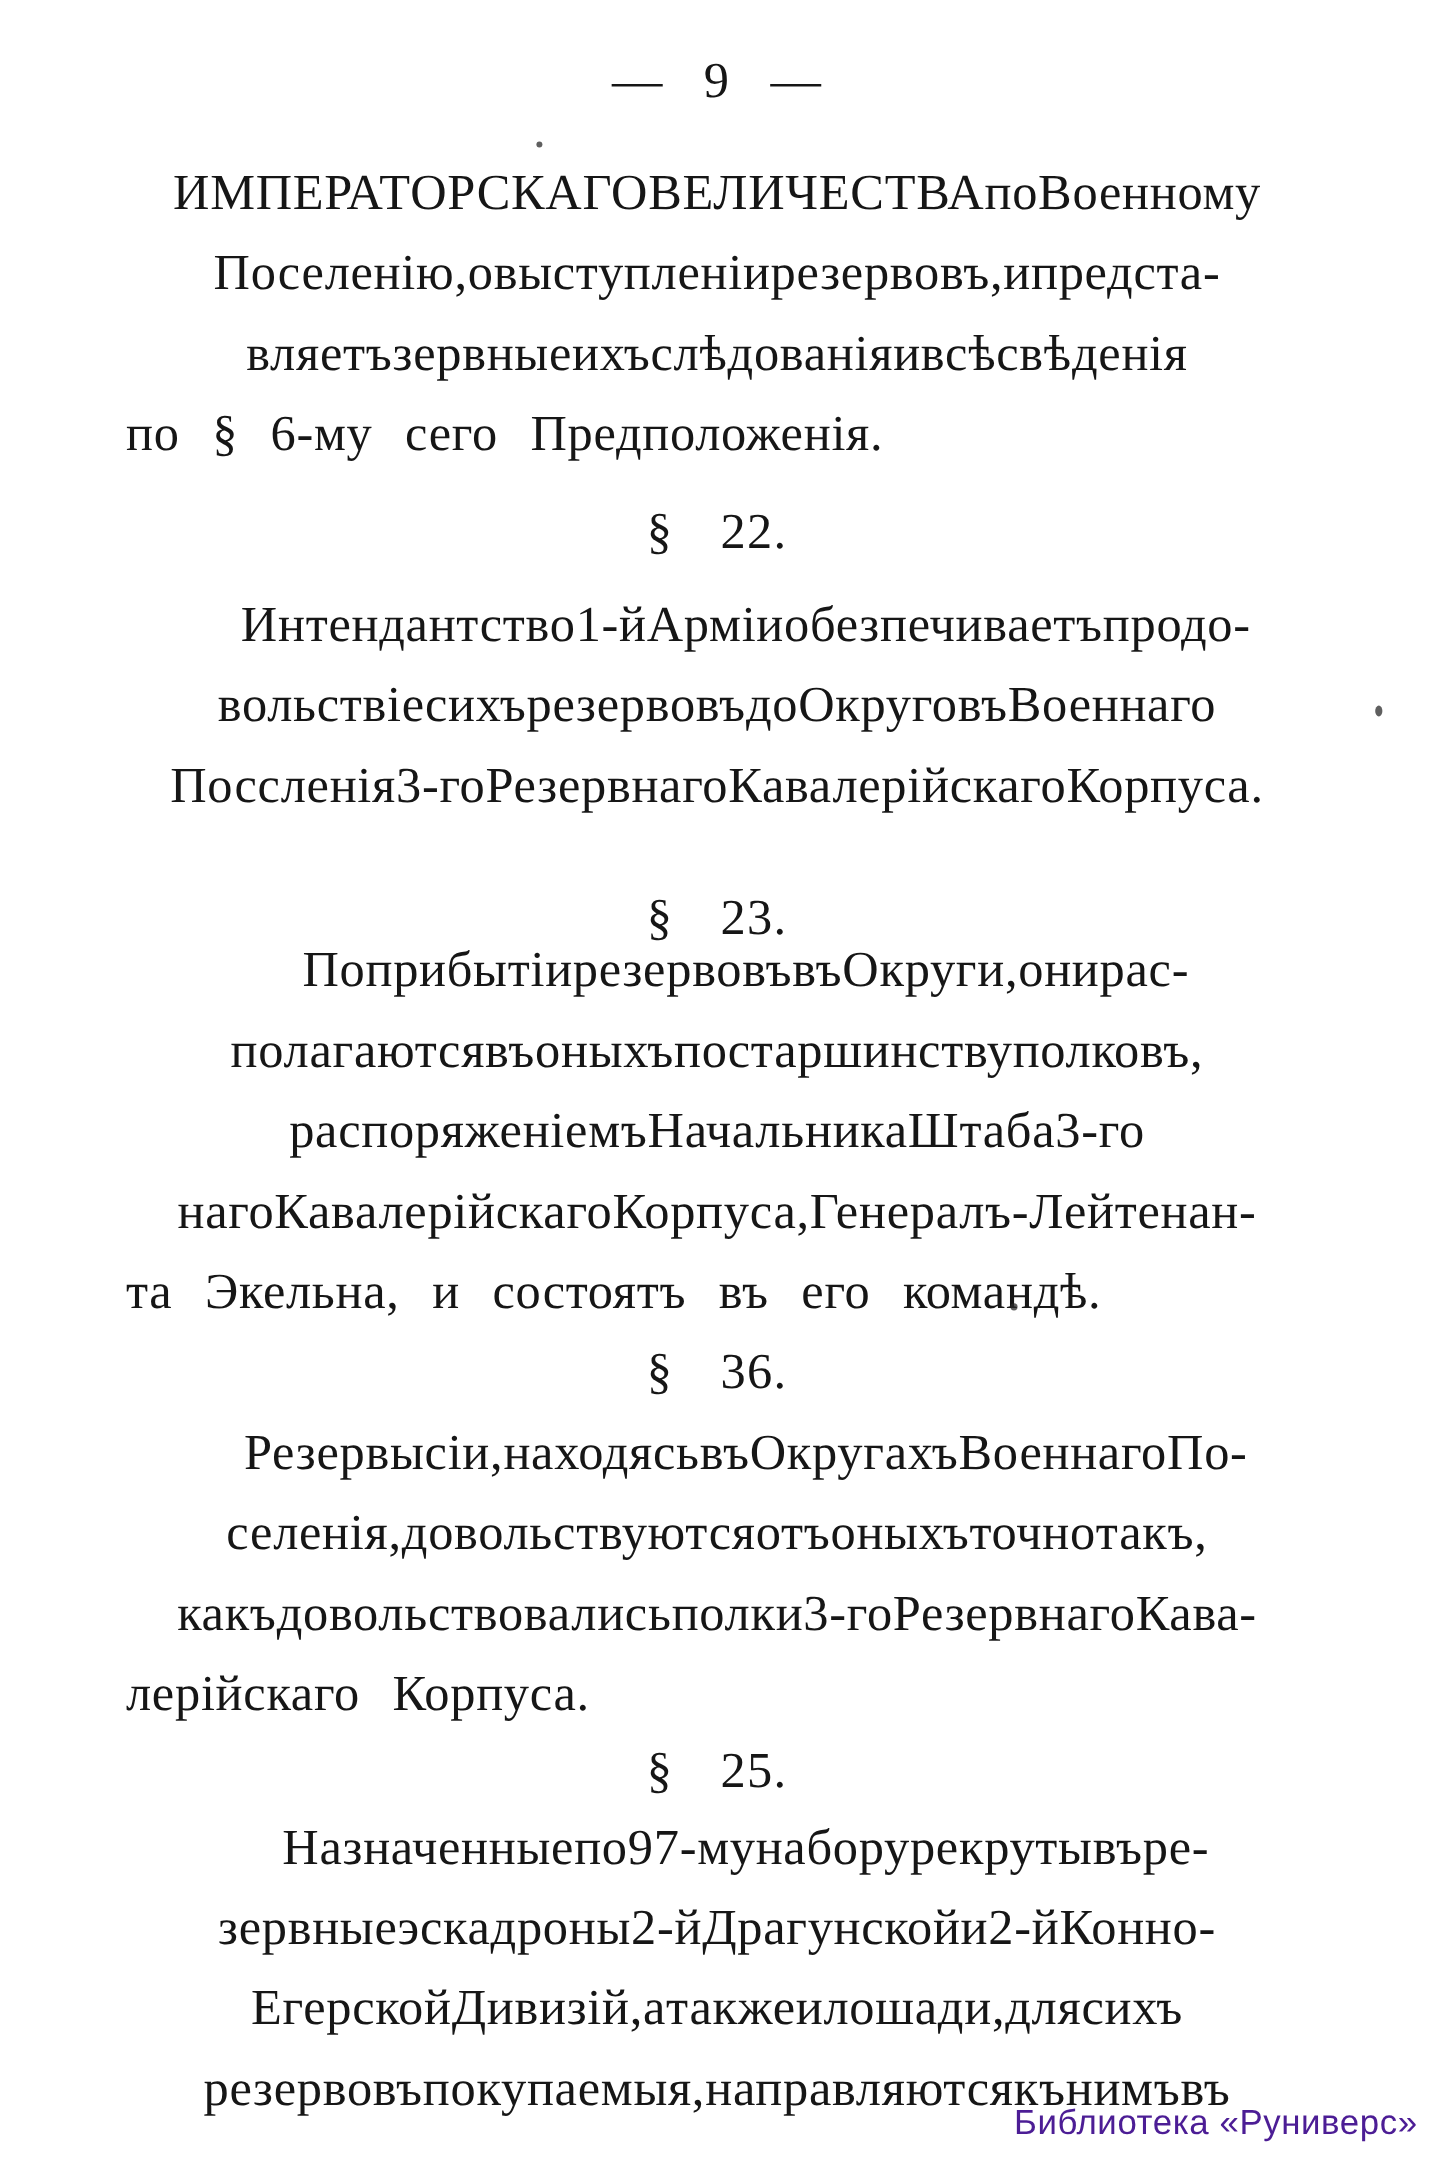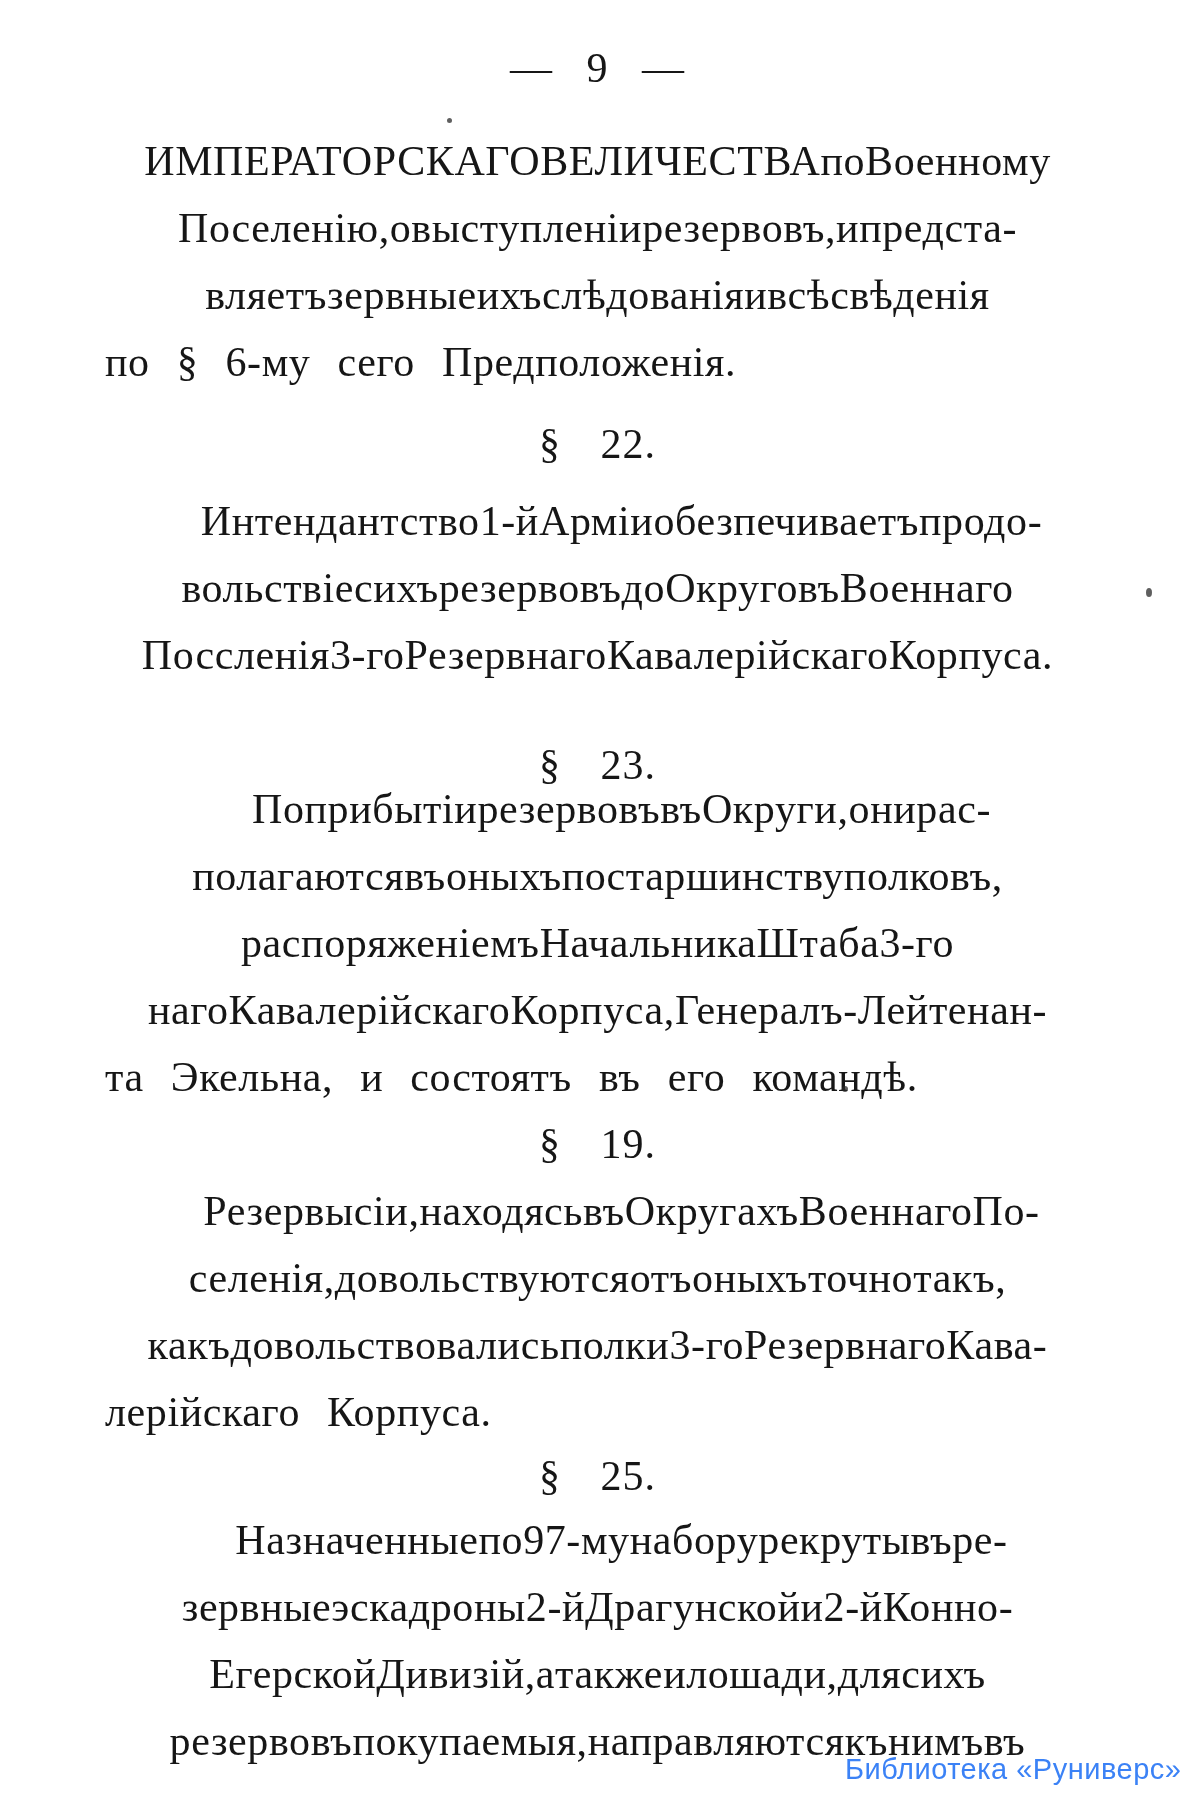--- a/index.html
+++ b/index.html
@@ -43,21 +43,21 @@
     display:block;
     word-spacing:16px;
   }
   .line.indent{padding-left:48px;}
   .watermark{
     position:absolute;
     left:845px;top:1753px;
     font-family:"Liberation Sans","DejaVu Sans",sans-serif;
     font-size:29px;
     letter-spacing:0.5px;
-    color:#3b82f6;
+    color:#4c1d95;
   }
   .speck{
     position:absolute;
     background:#2a2a2a;
     border-radius:50%;
     opacity:0.75;
   }
 </style>
 </head>
 <body>
@@ -143,21 +143,21 @@
           <span>3-го</span>
         </div>
         <div class="line">
           <span>наго</span>
           <span>Кавалерійскаго</span>
           <span>Корпуса,</span>
           <span>Генералъ-Лейтенан-</span>
         </div>
         <div class="line flush">та Экельна, и состоятъ въ его командѣ.</div>
       </div>
-      <div class="block heading" style="top: 1120px;">§ 19.</div>
+      <div class="block heading" style="top: 1120px;">§ 36.</div>
       <div class="block para" style="top: 1187px;">
         <div class="line indent">
           <span>Резервы</span>
           <span>сіи,</span>
           <span>находясь</span>
           <span>въ</span>
           <span>Округахъ</span>
           <span>Военнаго</span>
           <span>По-</span>
         </div>

